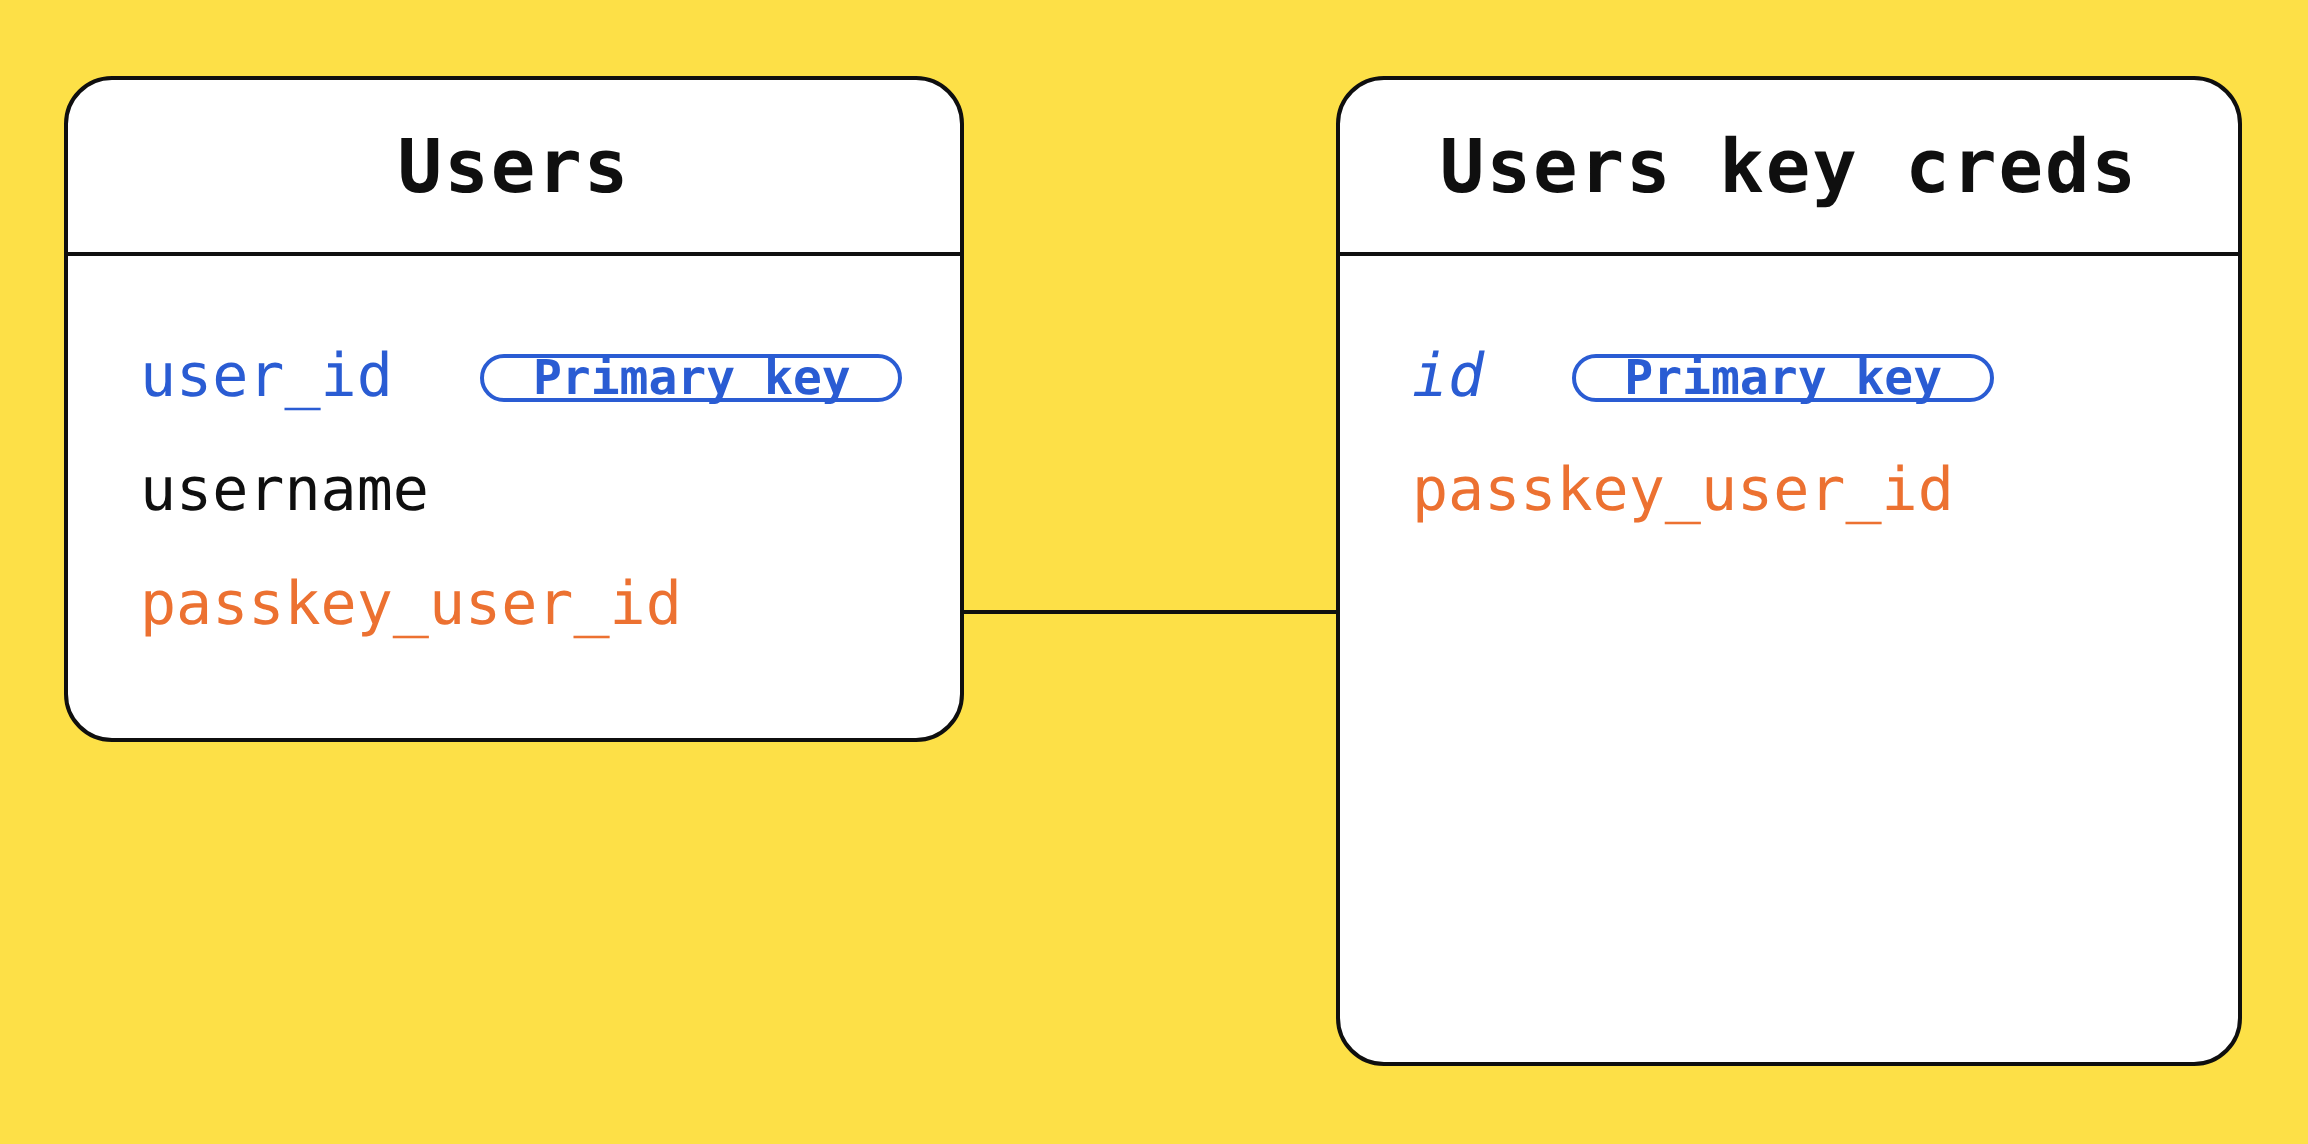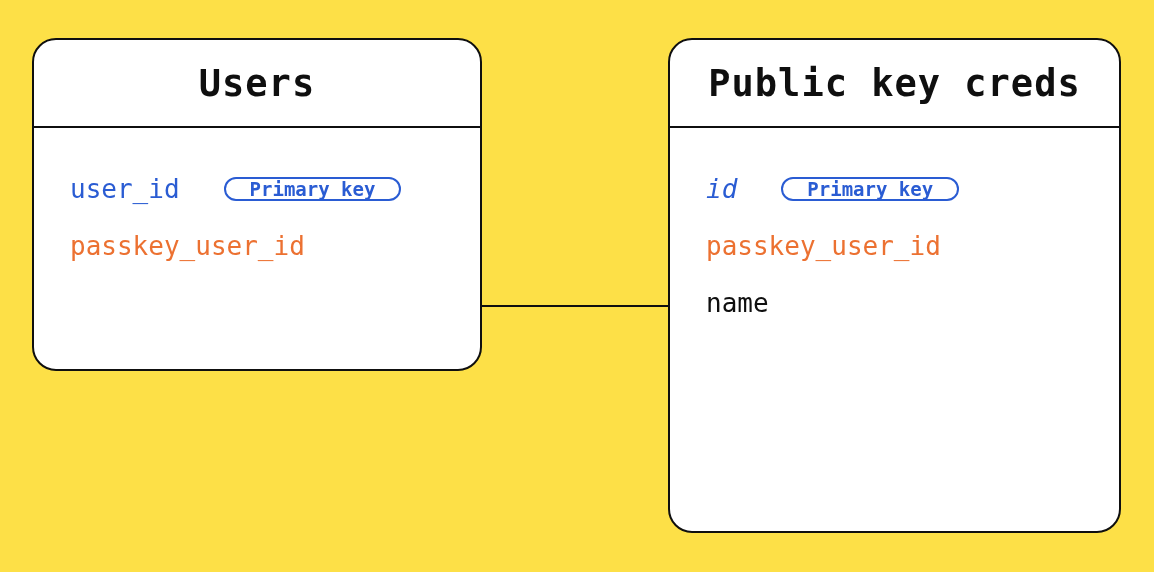--- a/index.html
+++ b/index.html
@@ -52,33 +52,33 @@
   .entity-body {
     padding: 32px 0 0 36px;
   }
   .field-row {
     height: 57px;
     display: flex;
     align-items: center;
     white-space: nowrap;
   }
   .field-name {
-    font-size: 26px;
+    font-size: 30px;
     color: #0f0f0f;
   }
   .pk-badge {
     display: inline-flex;
     align-items: center;
     justify-content: center;
     margin-left: 44px;
     height: 24px;
     padding: 0 24px;
     border: 2px solid #2a5cd3;
     border-radius: 17px;
-    font-size: 19px;
+    font-size: 24px;
     font-weight: bold;
     color: #2a5cd3;
     box-sizing: border-box;
   }
   .relationship-line {
     position: absolute;
     left: 482px;
     top: 305px;
     width: 186px;
     height: 2px;
@@ -93,38 +93,38 @@
   <div class="entity-box users">
     <div class="entity-header">
       <span class="entity-title">Users</span>
     </div>
     <div class="entity-body">
       <div class="field-row">
         <span class="field-name" style="color: rgb(42, 92, 211);">user_id</span>
         <span class="pk-badge">Primary key</span>
       </div>
       <div class="field-row">
+        <span class="field-name" style="color: rgb(15, 15, 15);">username</span>
+      </div>
+      <div class="field-row">
         <span class="field-name" style="color: rgb(236, 113, 49);">passkey_user_id</span>
       </div>
     </div>
   </div>
 
   <div class="relationship-line"></div>
 
   <div class="entity-box pubkey">
     <div class="entity-header">
-      <span class="entity-title">Public key creds</span>
+      <span class="entity-title">Users key creds</span>
     </div>
     <div class="entity-body">
       <div class="field-row">
         <span class="field-name" style="color: rgb(42, 92, 211); font-style: italic;">id</span>
         <span class="pk-badge">Primary key</span>
       </div>
       <div class="field-row">
         <span class="field-name" style="color: rgb(236, 113, 49);">passkey_user_id</span>
       </div>
-      <div class="field-row">
-        <span class="field-name" style="color: rgb(15, 15, 15);">name</span>
-      </div>
     </div>
   </div>
 
 </div>
 
 </body></html>

